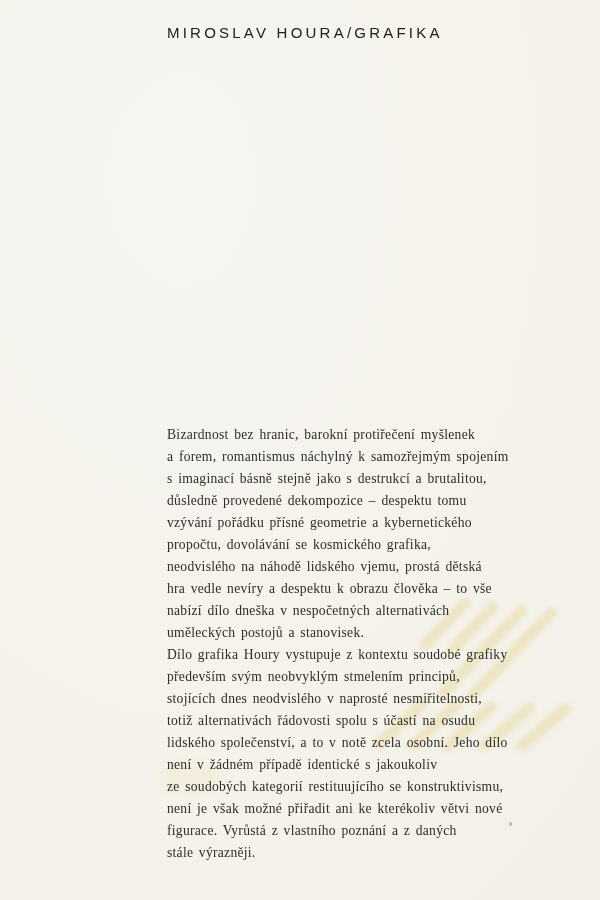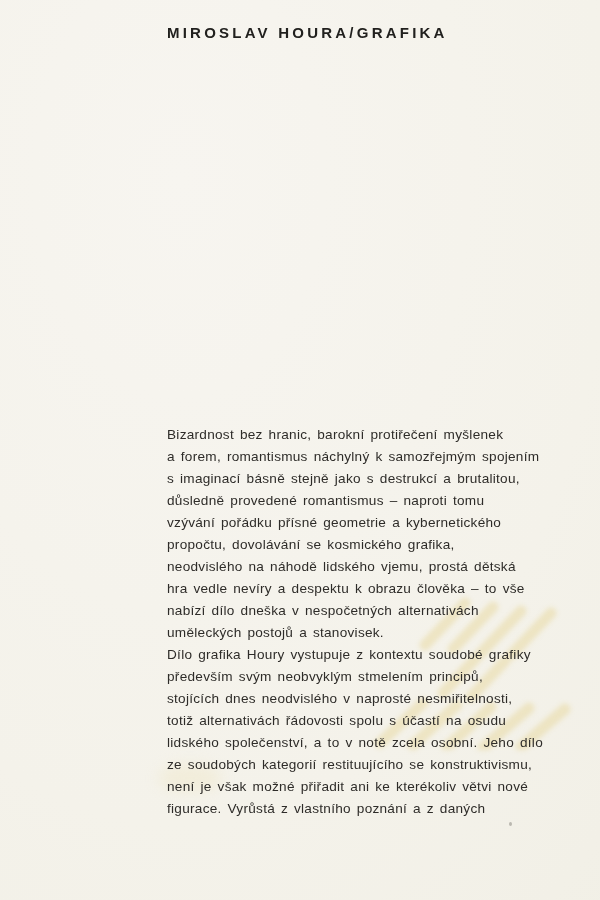--- a/index.html
+++ b/index.html
@@ -11,35 +11,35 @@
     background: #f5f3ed;
   }
   .page {
     position: absolute; inset: 0;
     background: radial-gradient(130% 130% at 30% 20%, #f7f5f0 0%, #f4f2ea 55%, #f0eee4 100%);
   }
   .title {
     position: absolute;
     left: 167px; top: 24px;
     font-size: 15px;
-    font-weight: bold;
+    font-weight: normal;
     letter-spacing: 0.215em;
     color: #21201e;
     white-space: nowrap;
   }
   .textblock {
     position: absolute;
     left: 167px; top: 424px;
     color: #2e2c29;
     font-size: 13.6px;
     line-height: 22px;
     letter-spacing: 0.02em;
     word-spacing: 0.14em;
   }
-  .line { white-space: pre; height: 22px; }
+  .line { white-space: pre; height: 22px; font-family: Liberation Serif, serif; }
   
   .ghost {
     position: absolute;
     left: 285px; top: 575px;
     opacity: 0.5;
     filter: blur(2.5px);
     pointer-events: none;
   }
   .patch {
     position: absolute;
@@ -82,30 +82,32 @@
       <path d="M236 172 L280 134"></path>
     </g>
   </svg>
   <div class="patch"></div>
   <div class="speck"></div>
 
   <div class="textblock">
     <div class="line">Bizardnost bez hranic, barokní protiřečení myšlenek</div>
     <div class="line">a forem, romantismus náchylný k samozřejmým spojením</div>
     <div class="line">s imaginací básně stejně jako s destrukcí a brutalitou,</div>
-    <div class="line">důsledně provedené romantismus – naproti tomu</div>
+    <div class="line">důsledně provedené dekompozice – despektu tomu</div>
     <div class="line">vzývání pořádku přísné geometrie a kybernetického</div>
     <div class="line">propočtu, dovolávání se kosmického grafika,</div>
     <div class="line">neodvislého na náhodě lidského vjemu, prostá dětská</div>
     <div class="line">hra vedle nevíry a despektu k obrazu člověka – to vše</div>
     <div class="line">nabízí dílo dneška v nespočetných alternativách</div>
     <div class="line">uměleckých postojů a stanovisek.</div>
     <div class="line">Dílo grafika Houry vystupuje z kontextu soudobé grafiky</div>
     <div class="line">především svým neobvyklým stmelením principů,</div>
     <div class="line">stojících dnes neodvislého v naprosté nesmiřitelnosti,</div>
     <div class="line">totiž alternativách řádovosti spolu s účastí na osudu</div>
     <div class="line">lidského společenství, a to v notě zcela osobní. Jeho dílo</div>
+    <div class="line">není v žádném případě identické s jakoukoliv</div>
     <div class="line">ze soudobých kategorií restituujícího se konstruktivismu,</div>
     <div class="line">není je však možné přiřadit ani ke kterékoliv větvi nové</div>
     <div class="line">figurace. Vyrůstá z vlastního poznání a z daných</div>
+    <div class="line">stále výrazněji.</div>
   </div>
 
 </div>
 
 </body></html>

